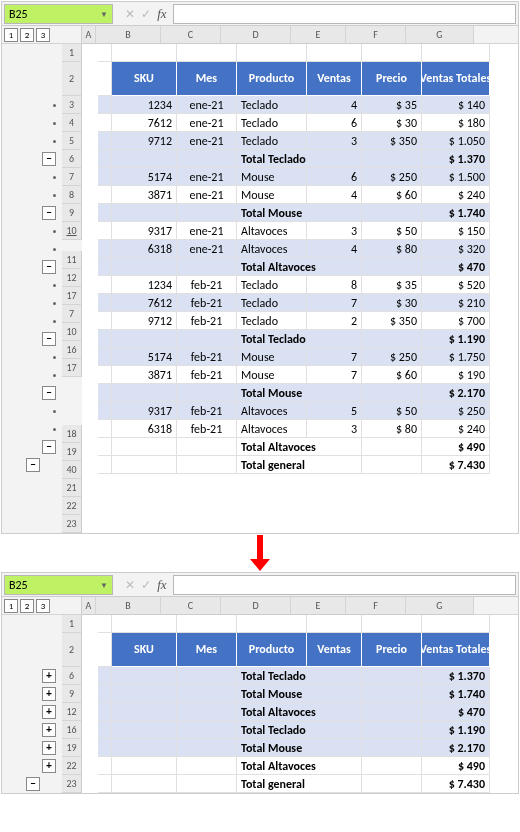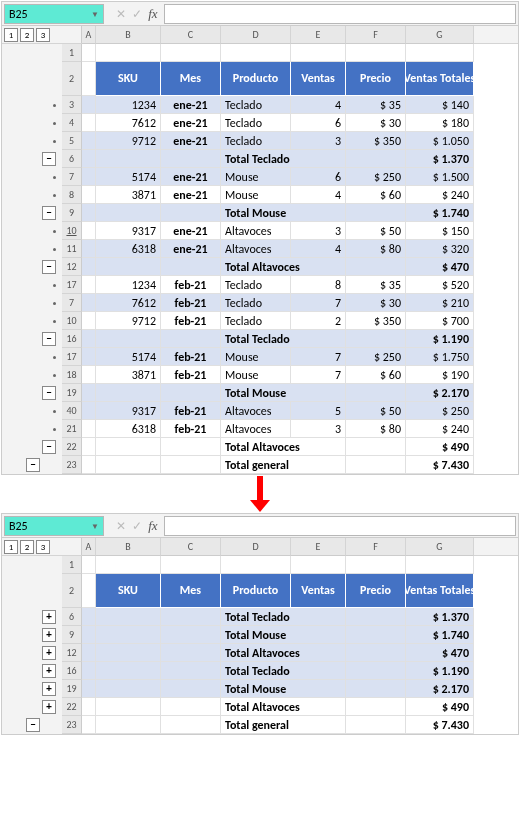--- a/index.html
+++ b/index.html
@@ -1,19 +1,19 @@
 <!DOCTYPE html>
 <html><head>
 <meta charset="utf-8">
 <style>
   * { box-sizing: border-box; }
   body { margin: 0; background: #fff; font-family: Calibri, Arial, sans-serif; font-size: 12px; color: #000; width: 520px; }
   .panel { border: 1px solid #ccc; background: #fff; margin: 1px; }
   .namebox-row { display: flex; align-items: center; height: 24px; background: #f3f3f3; border-bottom: 1px solid #ccc; }
-  .namebox { width: 100px; height: 20px; margin: 2px 0 2px 2px; background: #5eead4; border: 1px solid #b7b7b7; display: flex; align-items: center; justify-content: space-between; padding: 0 4px; }
+  .namebox { width: 109px; height: 20px; margin: 2px 0 2px 2px; background: #bef264; border: 1px solid #b7b7b7; display: flex; align-items: center; justify-content: space-between; padding: 0 4px; }
   .namebox-dd { font-size: 8px; color: #666; }
   .fx-sep { width: 6px; }
   .fx-btns { display: flex; align-items: center; gap: 6px; padding: 0 6px; color: #999; }
   .fx-btns .cancel { color: #bbb; }
   .fx-btns .check { color: #bbb; }
   .fx-btns .fx { font-style: italic; font-family: 'Times New Roman', serif; color: #555; font-size: 13px; }
   .formula-bar { flex: 1; height: 20px; background: #fff; border: 1px solid #b7b7b7; margin: 2px 2px 2px 0; }
   .outline-bar { display: flex; height: 18px; background: #f3f3f3; border-bottom: 1px solid #d4d4d4; }
   .outline-levels { width: 60px; display: flex; align-items: center; gap: 0; padding-left: 2px; }
   .lvlbtn { width: 14px; height: 14px; border: 1px solid #888; font-size: 9px; display: flex; align-items: center; justify-content: center; background: #fff; margin-right: 2px; }
@@ -21,33 +21,33 @@
   .grid-wrap { display: flex; }
   .outline-col { width: 60px; background: #f3f3f3; flex-shrink: 0; }
   .outline-cell { height: 18px; display: flex; align-items: center; justify-content: flex-end; padding-right: 4px; border-bottom: 0px solid transparent; position: relative; }
   .ocell-btn { width: 14px; height: 14px; border: 1px solid #888; font-size: 11px; line-height: 10px; display: flex; align-items: center; justify-content: center; background: #fff; font-weight: bold; }
   .odot { width: 3px; height: 3px; background: #666; border-radius: 50%; position: absolute; }
   .rowhdr-col { width: 20px; background: #f3f3f3; flex-shrink: 0; }
   .rowhdr { height: 18px; border-bottom: 1px solid #d4d4d4; border-right: 1px solid #ccc; display: flex; align-items: center; justify-content: center; font-size: 10px; color: #555; background: #e8e8e8; }
   .colhdrs { display: flex; height: 18px; background: #e8e8e8; }
   .colhdr { border-right: 1px solid #d4d4d4; border-bottom: 1px solid #ccc; display: flex; align-items: center; justify-content: center; font-size: 10px; color: #555; }
   .cells { flex: 1; }
-  .row { display: flex; height: 18px; }
+  .row { display: flex; height: 18px; padding-left: 16px; }
   .row.tall { height: 34px; }
   .cell { border-right: 1px solid #e0e0e0; border-bottom: 1px solid #e0e0e0; padding: 0 4px; display: flex; align-items: center; overflow: hidden; white-space: nowrap; }
   .c-A { width: 14px; }
   .c-B { width: 65px; }
   .c-C { width: 60px; }
   .c-D { width: 70px; }
   .c-E { width: 55px; }
   .c-F { width: 60px; }
   .c-G { width: 68px; }
   .hdr { background: #4472c4; color: #fff; font-weight: bold; border-right: 1px solid #fff; border-bottom: 1px solid #fff; justify-content: center; text-align: center; line-height: 1.1; }
   .num { justify-content: flex-end; }
-  .ctr { justify-content: center; font-weight: bold; }
+  .ctr { justify-content: center; }
   .band { background: #d9e1f2; }
   .sub { background: #d9e1f2; }
   .bold { font-weight: bold; }
   .arrow-wrap { display: flex; justify-content: center; align-items: center; height: 36px; }
   .arrow-stick { width: 6px; height: 24px; background: #ff0000; }
   .arrow-head { width: 0; height: 0; border-left: 10px solid transparent; border-right: 10px solid transparent; border-top: 12px solid #ff0000; }
   .arrow-col { display: flex; flex-direction: column; align-items: center; }
 </style>
 </head>
 <body>
@@ -157,28 +157,28 @@
         <div class="rowhdr" style="height: 18px;">1</div>
         <div class="rowhdr tall" style="height: 34px;">2</div>
         <div class="rowhdr" style="height: 18px;">3</div>
         <div class="rowhdr" style="height: 18px;">4</div>
         <div class="rowhdr" style="height: 18px;">5</div>
         <div class="rowhdr" style="height: 18px;">6</div>
         <div class="rowhdr" style="height: 18px;">7</div>
         <div class="rowhdr" style="height: 18px;">8</div>
         <div class="rowhdr" style="height: 18px;">9</div>
         <div class="rowhdr" style="height: 18px; text-decoration: underline;">10</div>
-        <div class="rowhdr" style="height: 18px;">11</div>
+        <div class="rowhdr" style="height: 18px; margin-top: 11px;">11</div>
         <div class="rowhdr" style="height: 18px;">12</div>
         <div class="rowhdr" style="height: 18px;">17</div>
         <div class="rowhdr" style="height: 18px;">7</div>
         <div class="rowhdr" style="height: 18px;">10</div>
         <div class="rowhdr" style="height: 18px;">16</div>
         <div class="rowhdr" style="height: 18px;">17</div>
-        <div class="rowhdr" style="height: 18px;">18</div>
+        <div class="rowhdr" style="height: 18px; margin-top: 48px;">18</div>
         <div class="rowhdr" style="height: 18px;">19</div>
         <div class="rowhdr" style="height: 18px;">40</div>
         <div class="rowhdr" style="height: 18px;">21</div>
         <div class="rowhdr" style="height: 18px;">22</div>
         <div class="rowhdr" style="height: 18px;">23</div>
       </div>
     <div class="cells" id="cells-top">
         <div class="row">
           <div class="cell c-A"></div>
           <div class="cell c-B"></div>

